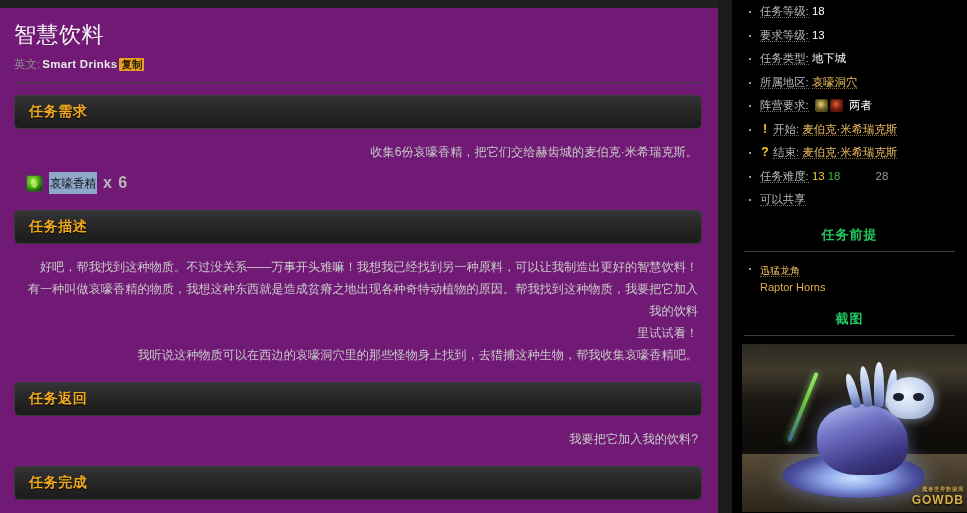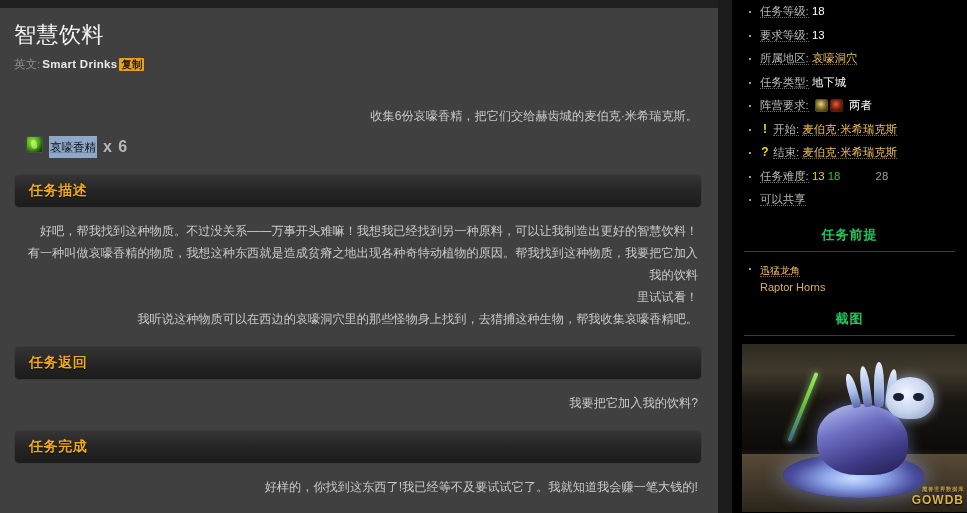--- a/index.html
+++ b/index.html
@@ -7,21 +7,21 @@
     width: 967px; height: 513px;
     background: #000;
     font-family: "Liberation Sans", "DejaVu Sans", sans-serif;
     overflow: hidden;
   }
   .page { position: relative; width: 967px; height: 513px; display: flex; background: #000; }
 
   
   .left-panel {
     width: 718px; height: 513px;
-    background: #404040;
+    background: #701a75;
     position: relative;
     overflow: hidden;
   }
   .topbar { height: 8px; background: #1f1f1f; width: 100%; }
   .left-inner { padding: 12px 16px 0 14px; }
 
   .quest-title {
     color: #f2f2f2;
     font-size: 22px;
     font-weight: 400;
@@ -76,21 +76,21 @@
     padding: 12px 4px 4px 12px;
     color: #c9c9c9;
     font-size: 12.2px;
     line-height: 22px;
   }
   .sec-body p { margin: 0; text-align: right; }
 
   
   .req-item {
     display: flex;
-    align-items: flex-start;
+    align-items: center;
     gap: 6px;
     margin-top: 9px;
   }
   .item-icon {
     width: 17px; height: 17px;
     border: 1px solid #4b4b4b;
     border-radius: 2px;
     background:
       radial-gradient(ellipse at 38% 34%, #9ee84a 0%, #4fb016 45%, #1d5e06 75%, #0a2a02 100%);
     position: relative;
@@ -305,20 +305,23 @@
       <h1 class="quest-title">智慧饮料</h1>
 
       <div class="subline">
         <span class="lbl">英文:</span>
         <span class="val">Smart Drinks</span>
         <span class="copy-badge">复制</span>
       </div>
 
       <div class="title-rule"></div>
 
+      <div class="sec-head">
+        <span class="sec-head-title">任务需求</span>
+      </div>
       <div class="sec-body">
         <p>收集6份哀嚎香精，把它们交给赫齿城的麦伯克·米希瑞克斯。</p>
         <div class="req-item">
           <span class="item-icon"></span>
           <span class="item-name">哀嚎香精</span>
           <span class="item-count">x 6</span>
         </div>
       </div>
 
       <div class="sec-head">
@@ -359,27 +362,27 @@
         <span class="ikey">任务等级:</span>
         <span class="ival">18</span>
       </li>
 
       <li>
         <span class="ikey">要求等级:</span>
         <span class="ival">13</span>
       </li>
 
       <li>
+        <span class="ikey">任务类型:</span>
+        <span class="ival">地下城</span>
+      </li>
+
+      <li>
         <span class="ikey">所属地区:</span>
         <span class="ival-link">哀嚎洞穴</span>
-      </li>
-
-      <li>
-        <span class="ikey">任务类型:</span>
-        <span class="ival">地下城</span>
       </li>
 
       <li>
         <span class="ikey">阵营要求:</span>
         <span class="faction-icons">
           <span class="fi fi-alliance"></span>
           <span class="fi fi-horde"></span>
         </span>
         <span class="ival">两者</span>
       </li>

